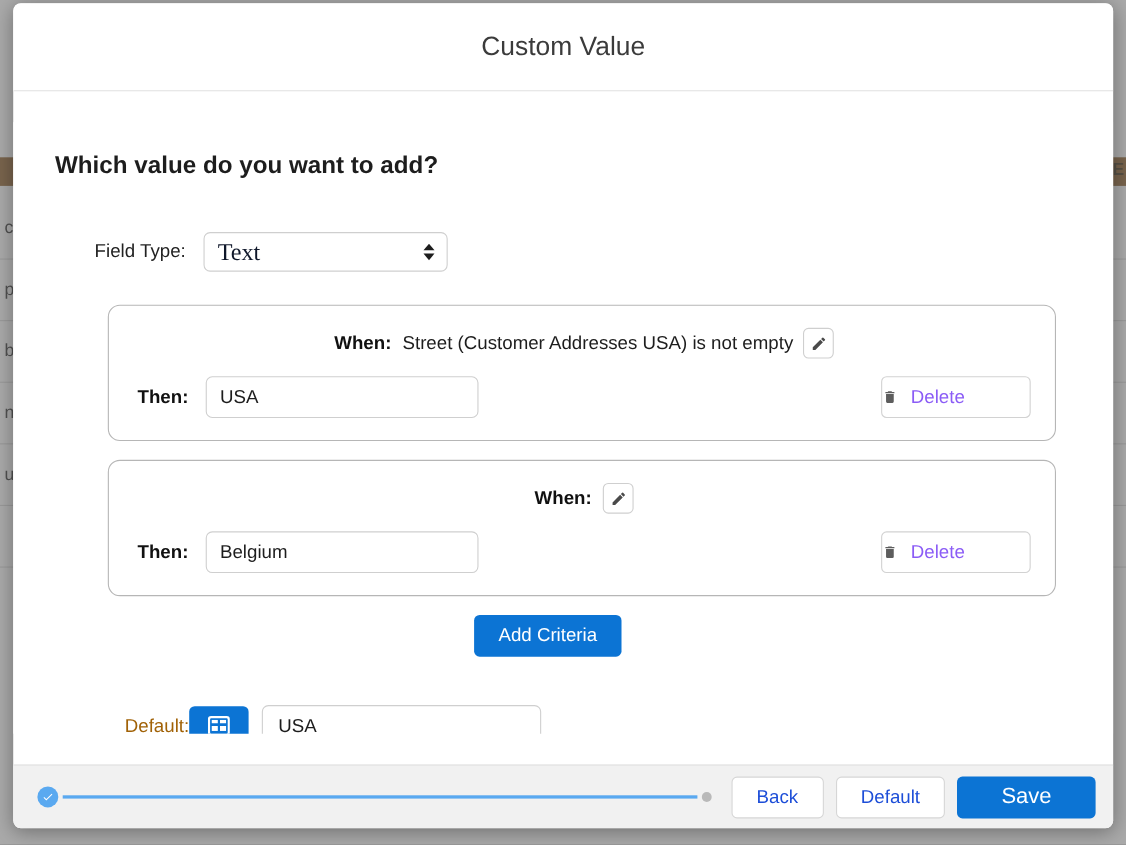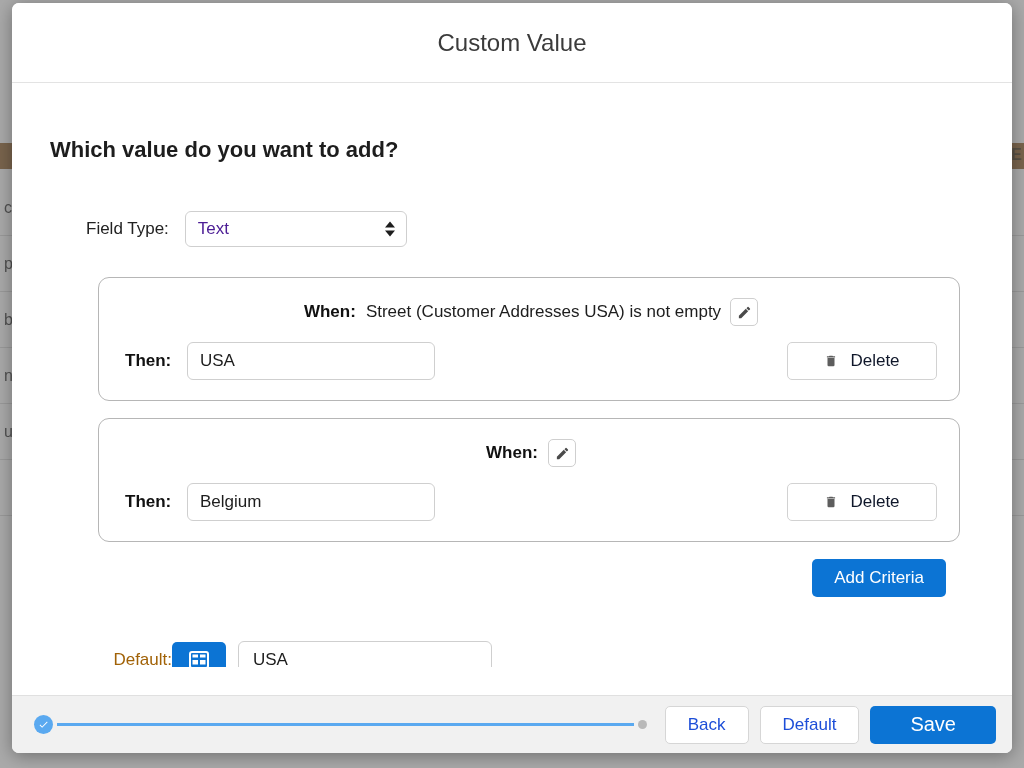--- a/index.html
+++ b/index.html
@@ -71,21 +71,21 @@
 
   
   .field-type-row { display: flex; align-items: center; margin: 0 0 30px 36px; }
   .field-type-label { font-size: 17px; color: #222; margin-right: 16px; }
   .select-wrap {
     position: relative; width: 222px; height: 36px;
     border: 1px solid #cfcfcf; border-radius: 6px; background: #fff;
     display: flex; align-items: center;
   }
   .select-wrap .sel-value {
-    font-size: 17px; color: #4c1d95; padding-left: 12px;
+    font-size: 22px; color: #0f172a; padding-left: 12px; font-family: Liberation Serif, serif;
   }
   .stepper {
     position: absolute; right: 11px; top: 50%; transform: translateY(-50%);
     display: flex; flex-direction: column; align-items: center; line-height: 0;
   }
   .stepper i { display: block; width: 0; height: 0; }
   .stepper .up {
     border-left: 5px solid transparent; border-right: 5px solid transparent;
     border-bottom: 6px solid #1d1d1d; margin-bottom: 3px;
   }
@@ -120,30 +120,30 @@
   .text-input {
     width: 248px; height: 38px;
     border: 1px solid #cfcfcf; border-radius: 6px;
     background: #fff;
     display: flex; align-items: center;
     padding-left: 12px;
     font-size: 17px; color: #1d1d1d;
   }
   .delete-btn {
     margin-left: auto;
-    width: 150px; height: 38px;
+    width: 136px; height: 38px;
     border: 1px solid #d2d2d2; border-radius: 5px;
     background: #fff;
-    display: flex; align-items: center; justify-content: center;
+    display: flex; align-items: center; justify-content: flex-start;
     gap: 12px;
-    font-size: 17px; color: #0f172a;
-    cursor: pointer;
-  }
-
-  .add-criteria-wrap { display: flex; justify-content: flex-end; margin: 14px 14px 0 0; }
+    font-size: 17px; color: #8b5cf6;
+    cursor: pointer;
+  }
+
+  .add-criteria-wrap { display: flex; justify-content: center; margin: 14px 14px 0 0; }
   .btn-primary {
     background: #0c74d4; color: #fff;
     border: none; border-radius: 5px;
     height: 38px; padding: 0 22px;
     font-size: 17px; font-family: inherit;
     cursor: pointer;
   }
 
   
   .default-row { display: flex; align-items: center; margin: 44px 0 0 48px; }

